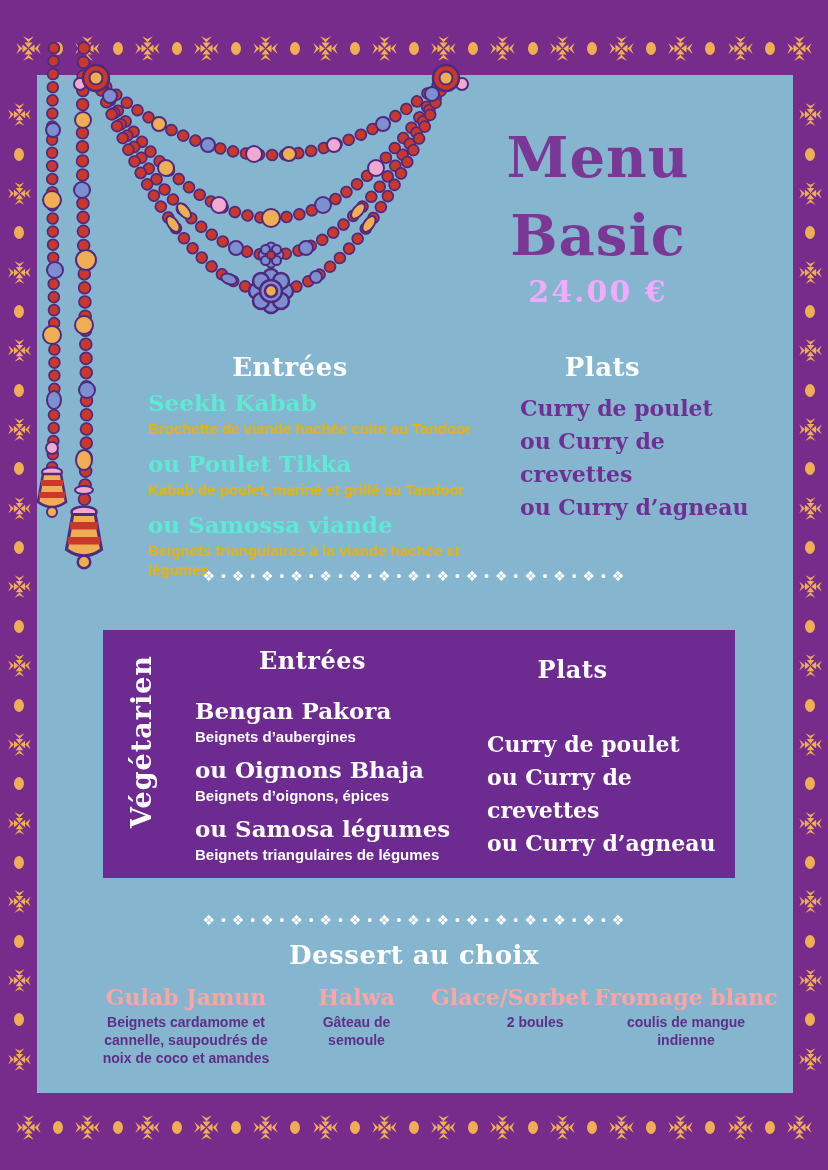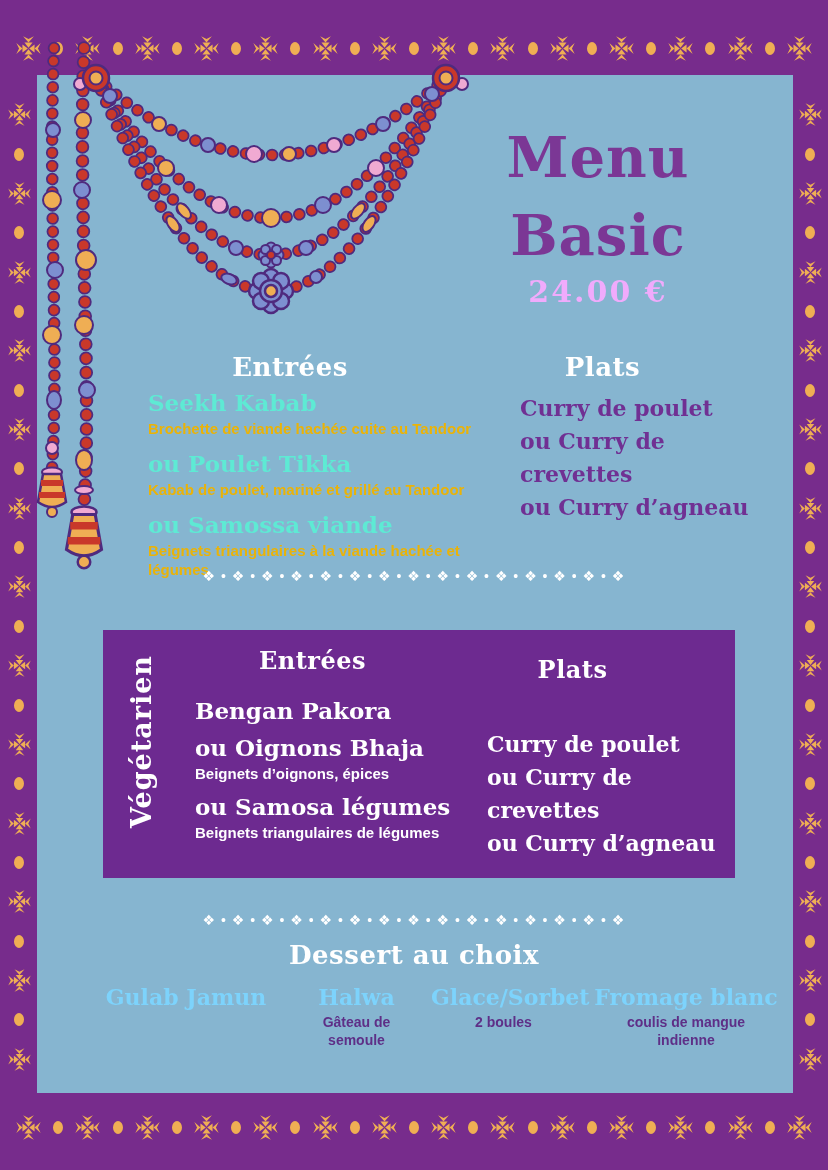--- a/index.html
+++ b/index.html
@@ -49,29 +49,29 @@
     display:flex;align-items:center;justify-content:center;
     writing-mode:vertical-rl;transform:rotate(180deg);
     color:#ffffff;font-size:27px;letter-spacing:1px;
   }
   
   .divider{position:absolute;left:0;width:828px;text-align:center;color:#ffffff;
     font-size:14px;letter-spacing:1px;}
   
   .dessert-row{position:absolute;left:88px;top:985px;width:700px;display:flex;}
   .dcol{text-align:center;}
-  .dcol .nm{font-family:"DejaVu Serif",serif;font-weight:700;font-size:22px;color:#7dd3fc;line-height:24px;}
+  .dcol .nm{font-family:"DejaVu Serif",serif;font-weight:700;font-size:22px;color:#fca5a5;line-height:24px;}
   .dcol .ds{font-size:14px;font-weight:700;color:#5e2f87;line-height:18px;margin:4px auto 0 auto;}
   .dc1{width:196px;}
   .dc2{width:125px;margin-left:10px;}
   .dc3{width:145px;margin-left:12px;}
   .dc4{width:190px;margin-left:15px;}
   .dc1 .ds{max-width:170px;}
   .dc2 .ds{max-width:85px;}
-  .dc3 .ds{max-width:120px;}
+  .dc3 .ds{max-width:120px;text-align:right;}
   .dc4 .ds{max-width:120px;}
   
   .necklace{position:absolute;left:26px;top:70px;overflow:visible;}
 </style>
 </head>
 <body>
 
 <svg width="0" height="0" style="position:absolute">
   <defs>
     <g id="star-shape">
@@ -351,20 +351,21 @@
 
   <div class="divider" style="top:568px;">❖ • ❖ • ❖ • ❖ • ❖ • ❖ • ❖ • ❖ • ❖ • ❖ • ❖ • ❖ • ❖ • ❖ • ❖</div>
 
   <div class="veg-box"></div>
   <div class="veg-label fancy">Végétarien</div>
 
   <div class="sec-header fancy" style="left:225px;top:646px;width:175px;font-size:24px;">Entrées</div>
   <div class="item-list veg" style="left:195px;top:698px;width:290px;">
     <div class="mi" style="margin-bottom:11px;">
       <div class="nm">Bengan Pakora</div>
+      <div class="ds">Beignets d’aubergines</div>
     </div>
     <div class="mi" style="margin-bottom:11px;">
       <div class="nm">ou Oignons Bhaja</div>
       <div class="ds">Beignets d’oignons, épices</div>
     </div>
     <div class="mi" style="margin-bottom:12px;">
       <div class="nm">ou Samosa légumes</div>
       <div class="ds">Beignets triangulaires de légumes</div>
     </div>
   </div>
@@ -375,20 +376,21 @@
     <div>ou Curry de crevettes</div>
     <div>ou Curry d’agneau</div>
   </div>
 
   <div class="divider" style="top:912px;">❖ • ❖ • ❖ • ❖ • ❖ • ❖ • ❖ • ❖ • ❖ • ❖ • ❖ • ❖ • ❖ • ❖ • ❖</div>
   <div class="sec-header fancy" style="left:0;top:940px;width:828px;">Dessert au choix</div>
 
   <div class="dessert-row">
     <div class="dcol dc1">
       <div class="nm">Gulab Jamun</div>
+      <div class="ds">Beignets cardamome et cannelle, saupoudrés de noix de coco et amandes</div>
     </div>
     <div class="dcol dc2">
       <div class="nm">Halwa</div>
       <div class="ds">Gâteau de semoule</div>
     </div>
     <div class="dcol dc3">
       <div class="nm">Glace/Sorbet</div>
       <div class="ds">2 boules</div>
     </div>
     <div class="dcol dc4">

